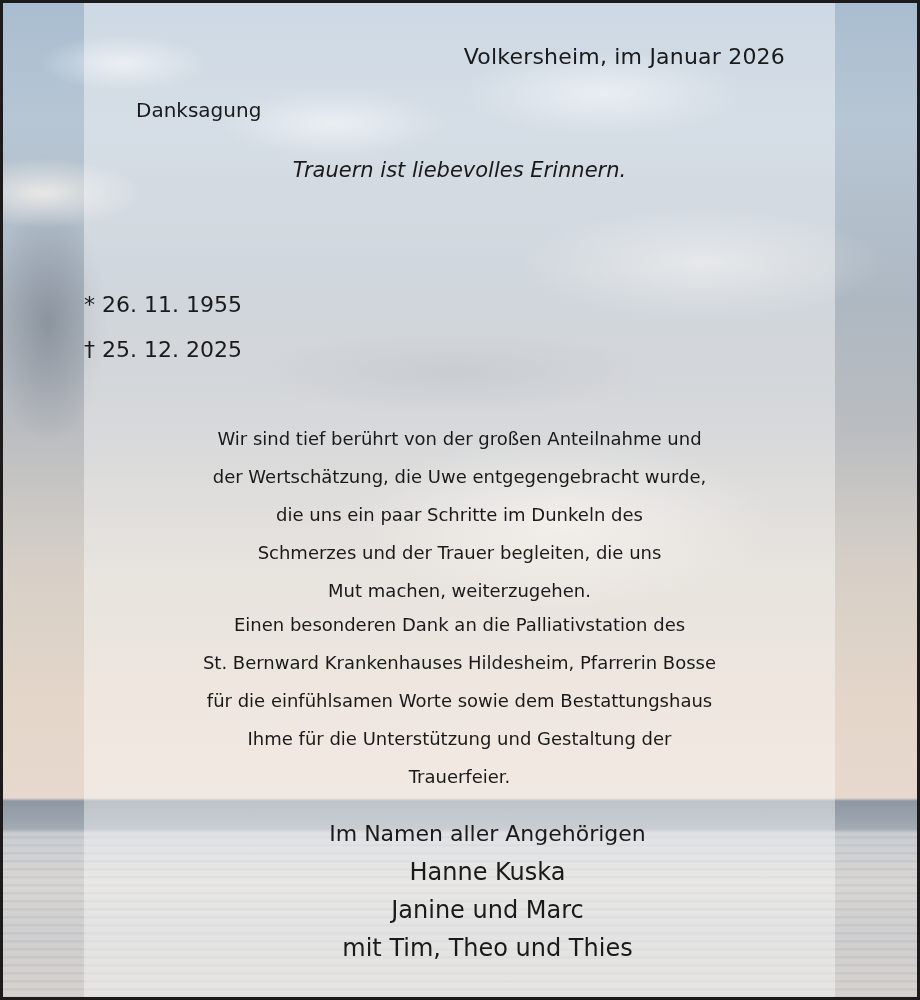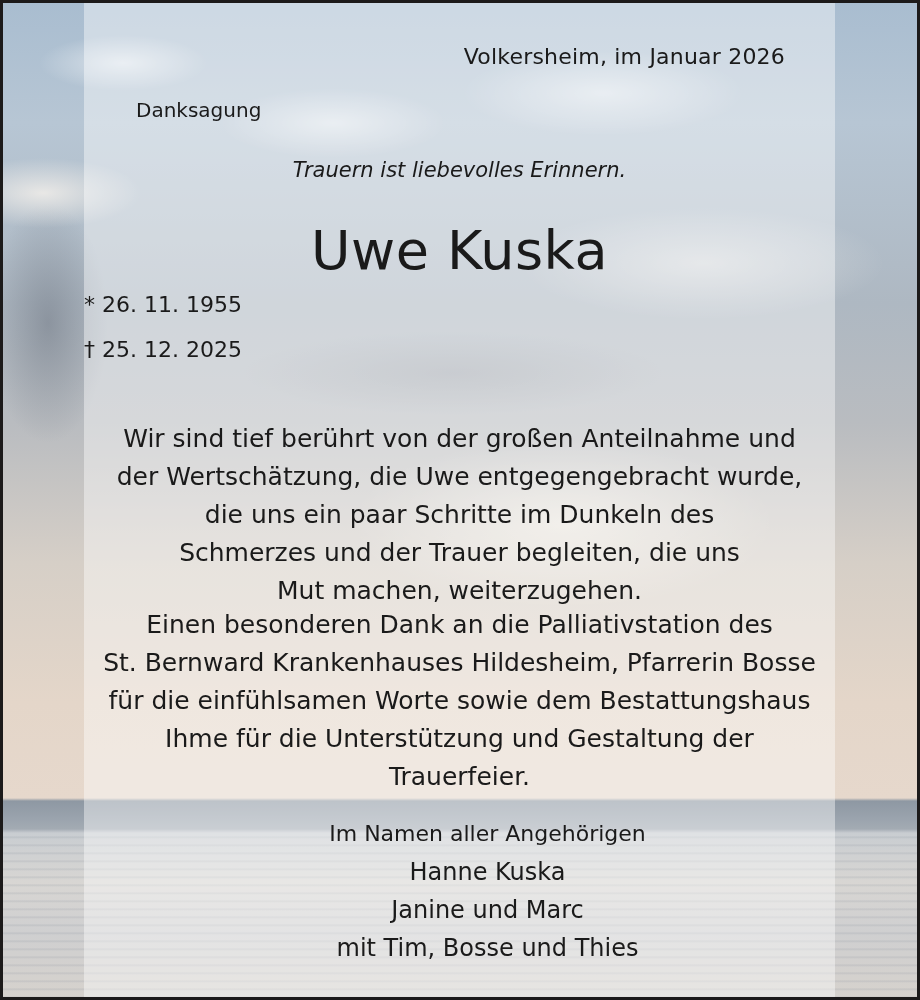--- a/index.html
+++ b/index.html
@@ -53,21 +53,21 @@
       position: absolute; left: 0; width: 100%; top: 216px; text-align: center;
       font-size: 54px; letter-spacing: 0.5px;
     }
     .born, .died {
       position: absolute; left: 0; width: 100%; font-size: 22px;
     }
     .born { top: 289px; }
     .died { top: 334px; }
     .para {
       position: absolute; left: 0; width: 100%; text-align: center;
-      font-size: 25px; line-height: 38px;
+      font-size: 18px; line-height: 38px;
     }
     .para1 { top: 417px; }
     .para2 { top: 603px; }
     .sign {
       position: absolute; left: 0; width: 100%; top: 812px; text-align: center;
       font-size: 22px; line-height: 38px; margin-left: 28px;
     }
     .sign .big { font-size: 24px; }
     .line { display: block; }
   </style>
@@ -75,21 +75,20 @@
 <body>
 
 <div class="frame">
   <div class="water-lines"></div>
   <div class="panel"></div>
 
   <div class="content">
     <div class="place-date">Volkersheim, im Januar 2026</div>
     <div class="heading">Danksagung</div>
     <div class="motto">Trauern ist liebevolles Erinnern.</div>
-    <div class="name">Uwe Kuska</div>
     <div class="born">* 26. 11. 1955</div>
     <div class="died">† 25. 12. 2025</div>
 
     <div class="para para1">
       <span class="line">Wir sind tief berührt von der großen Anteilnahme und</span>
       <span class="line">der Wertschätzung, die Uwe entgegengebracht wurde,</span>
       <span class="line">die uns ein paar Schritte im Dunkeln des</span>
       <span class="line">Schmerzes und der Trauer begleiten, die uns</span>
       <span class="line">Mut machen, weiterzugehen.</span>
     </div>
@@ -99,16 +98,16 @@
       <span class="line">St. Bernward Krankenhauses Hildesheim, Pfarrerin Bosse</span>
       <span class="line">für die einfühlsamen Worte sowie dem Bestattungshaus</span>
       <span class="line">Ihme für die Unterstützung und Gestaltung der</span>
       <span class="line">Trauerfeier.</span>
     </div>
 
     <div class="sign">
       <span class="line">Im Namen aller Angehörigen</span>
       <span class="line big">Hanne Kuska</span>
       <span class="line big">Janine und Marc</span>
-      <span class="line big">mit Tim, Bosse und Thies</span>
+      <span class="line big">mit Tim, Theo und Thies</span>
     </div>
   </div>
 </div>
 
 </body></html>

